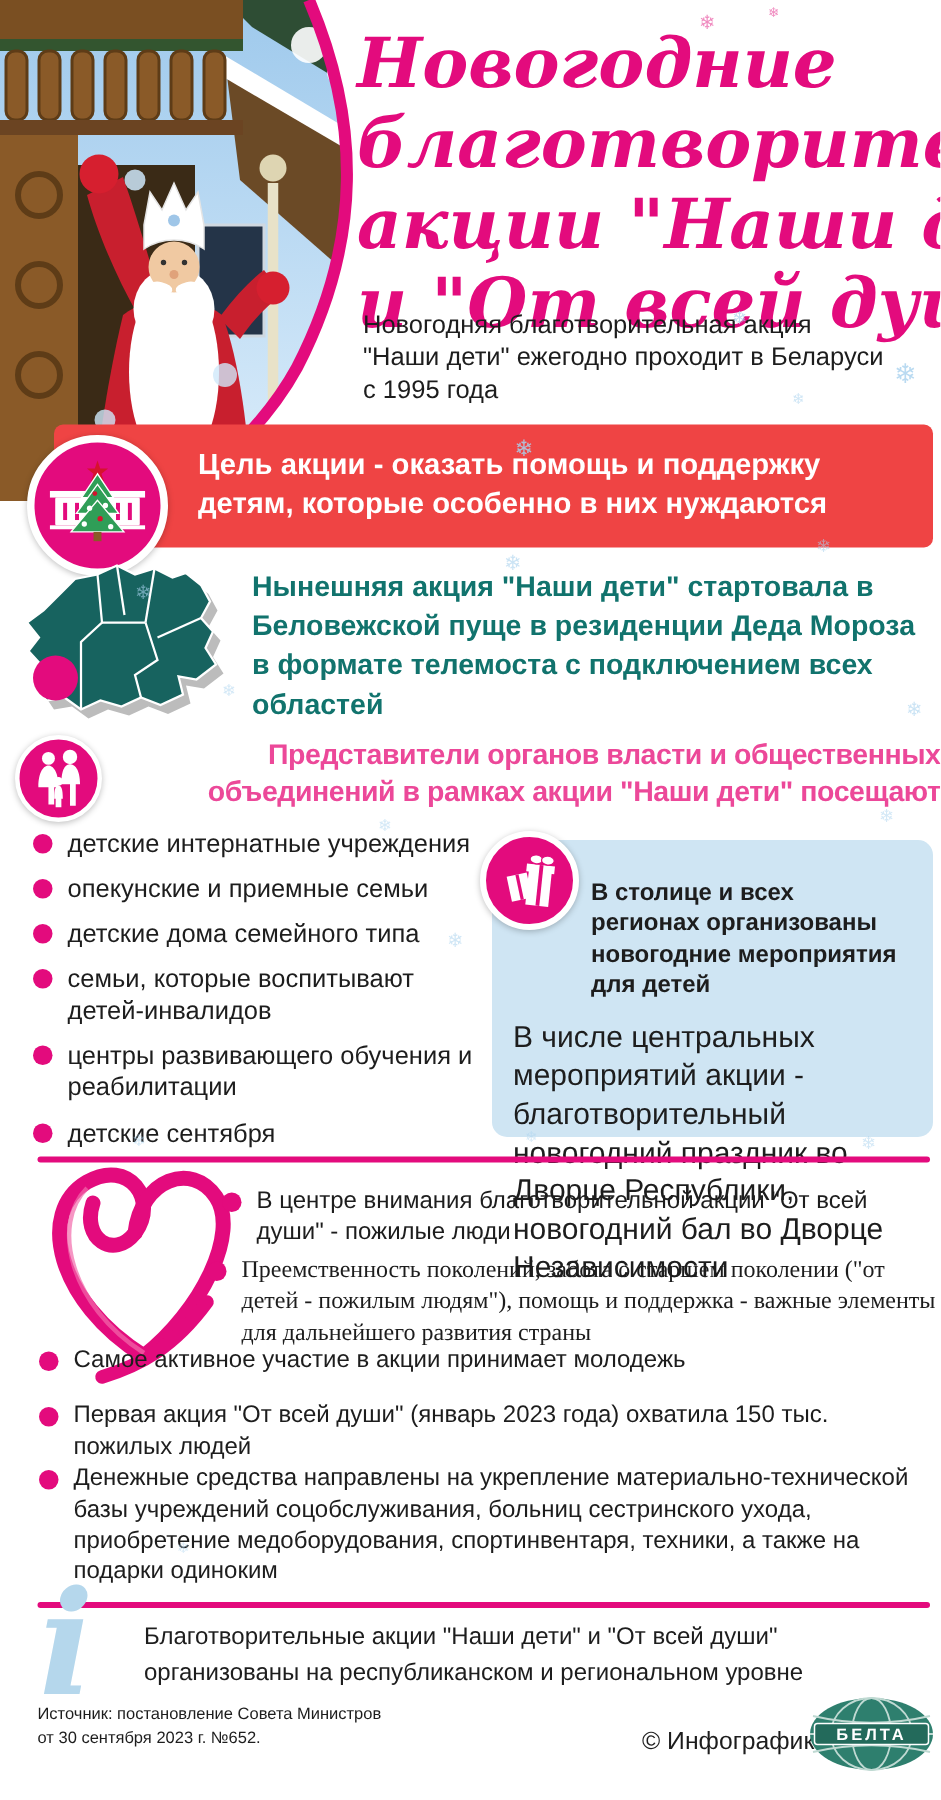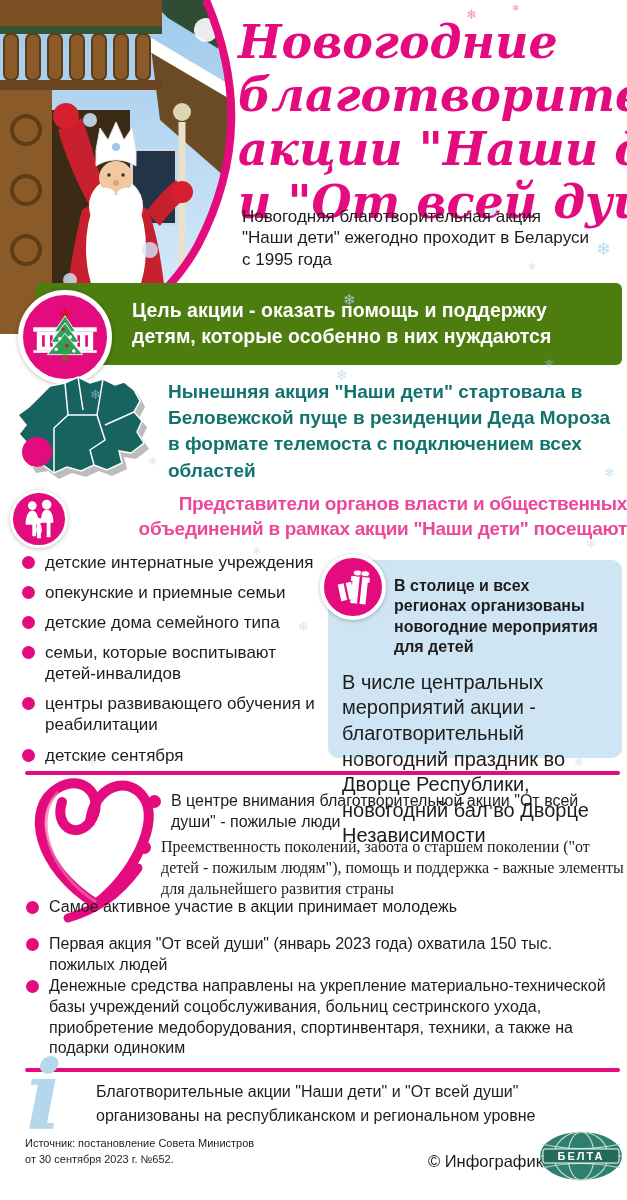--- a/index.html
+++ b/index.html
@@ -6,21 +6,21 @@
   .page{position:relative;width:627px;height:1200px;background:#fff;overflow:hidden;
         font-family:"Liberation Sans",sans-serif;color:#1d1d1d;}
   
   .photo{position:absolute;left:0;top:0;width:240px;height:334px;}
   
   .title{position:absolute;left:238px;top:16px;width:389px;
          font-family:"DejaVu Serif",serif;font-style:italic;font-weight:bold;
          color:#e30b7d;font-size:46px;line-height:1.16;white-space:nowrap;}
   .intro{position:absolute;left:242px;top:206px;width:352px;font-size:17px;line-height:1.25;}
   
-  .banner{position:absolute;left:36px;top:283px;right:5px;height:82px;background:#4d7c0f;
+  .banner{position:absolute;left:36px;top:283px;right:5px;height:82px;background:#ef4444;
           border-radius:6px;display:flex;align-items:center;box-sizing:border-box;
           padding:0 10px 0 96px;}
   .banner-text{color:#fff;font-weight:bold;font-size:19.5px;line-height:1.32;}
   .circle-icon{position:absolute;border-radius:50%;background:#e30b7d;border:5px solid #fff;
                box-shadow:0 1px 4px rgba(0,0,0,.25);display:flex;align-items:center;justify-content:center;}
   .banner-icon{left:18px;top:290px;width:84px;height:84px;}
   
   .map{position:absolute;left:10px;top:370px;width:152px;height:120px;}
   .start-text{position:absolute;left:168px;top:379px;width:458px;color:#11736d;
               font-weight:bold;font-size:19px;line-height:1.38;}
@@ -28,21 +28,21 @@
   .visits-icon{left:10px;top:490px;width:52px;height:52px;border-width:3px;}
   .visits-header{position:absolute;left:70px;top:492px;width:557px;color:#ec4899;
                  font-weight:bold;font-size:19px;letter-spacing:-0.3px;line-height:1.3;text-align:right;}
   .visit-list{position:absolute;left:22px;top:552px;width:308px;list-style:none;margin:0;padding:0;}
   .visit-list li{display:flex;gap:10px;margin-bottom:9px;font-size:17px;line-height:1.24;}
   .dot{flex:0 0 13px;width:13px;height:13px;border-radius:50%;background:#e30b7d;margin-top:4px;}
   
   .events-box{position:absolute;left:328px;top:560px;width:294px;height:198px;background:#cfe5f3;
               border-radius:10px;box-sizing:border-box;padding:12px 14px;}
   .events-icon{left:-8px;top:-6px;width:58px;height:58px;border-width:4px;position:absolute;}
-  .events-lead{margin:4px 0 0 52px;font-weight:bold;font-size:16px;line-height:1.28;width:212px;}
+  .events-lead{margin:14px 0 0 52px;font-weight:bold;font-size:16px;line-height:1.28;width:212px;}
   .events-body{margin-top:12px;font-size:20px;line-height:1.28;}
   
   .divider{position:absolute;height:4px;background:#e30b7d;border-radius:2px;}
   .div1{left:25px;top:771px;width:595px;}
   .div2{left:25px;top:1068px;width:595px;}
   .heart{position:absolute;left:10px;top:756px;width:182px;height:168px;}
   
   .soul-item{position:absolute;display:flex;gap:10px;font-size:16px;line-height:1.3;}
   .s0{left:148px;top:791px;width:452px;}
   .s1{left:138px;top:837px;width:487px;font-family:Liberation Serif, serif;}

